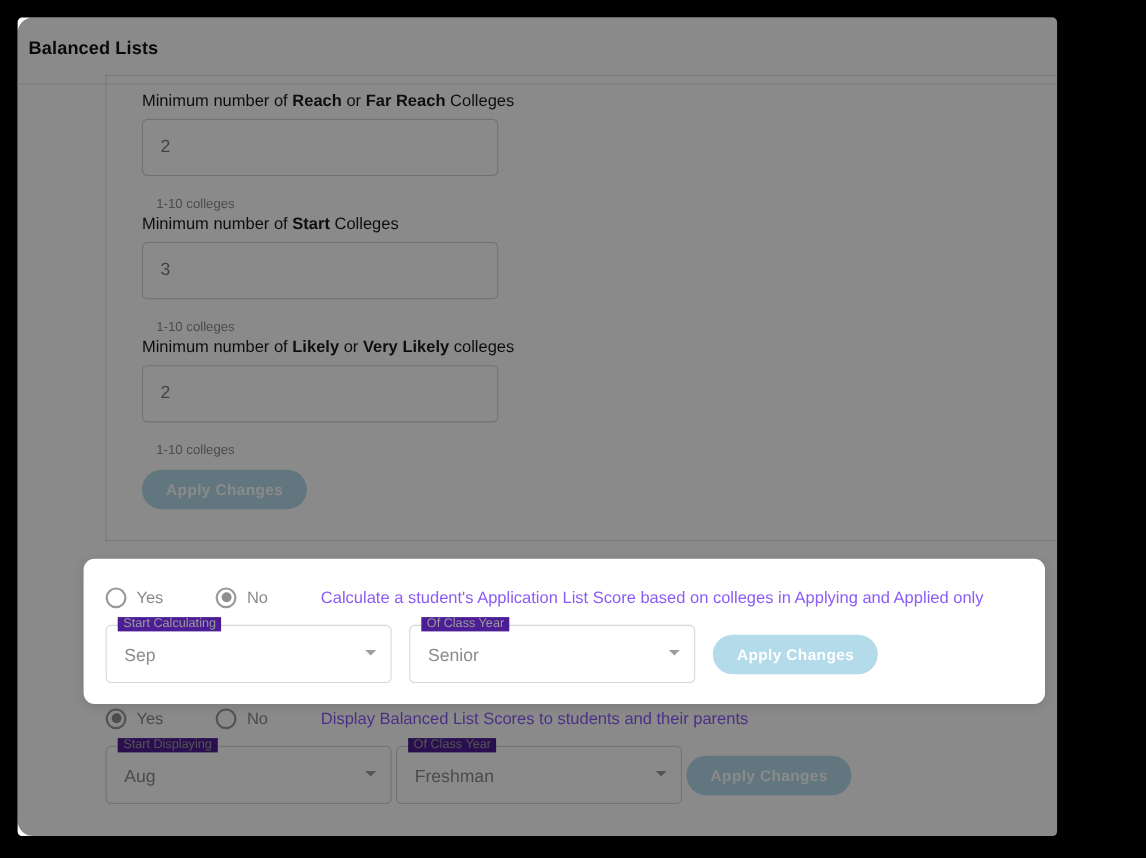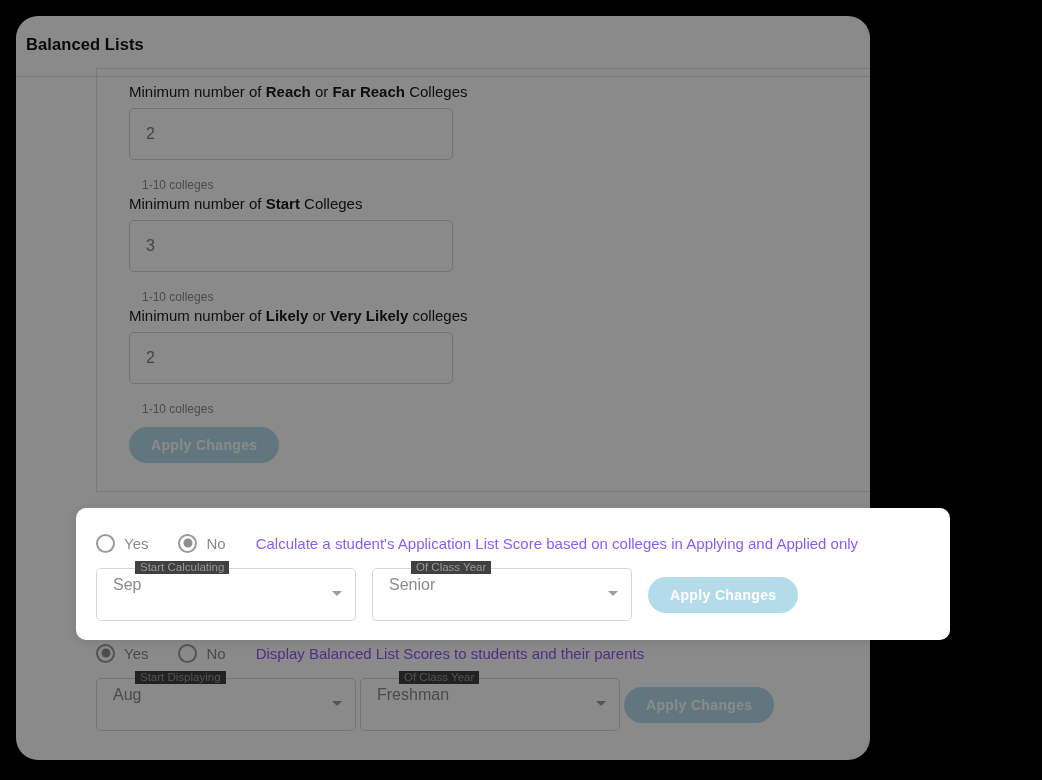--- a/index.html
+++ b/index.html
@@ -10,24 +10,24 @@
     height: 780px;
     overflow: hidden;
     font-family: "Liberation Sans", sans-serif;
   }
 
   
   .page-root {
     position: absolute;
     left: 16px;
     top: 16px;
-    width: 854px;
+    width: 945px;
     height: 744px;
     background: #ffffff;
-    border-radius: 22px;
+    border-radius: 4px;
     overflow: hidden;
   }
 
   
   .dim-veil {
     position: absolute;
     left: 16px;
     top: 16px;
     width: 1010px;
     height: 744px;
@@ -128,21 +128,21 @@
 
   
   .toggle-row { position: absolute; left: 80px; width: 930px; }
   .toggle-row.row-calc { top: 512px; }
   .toggle-row.row-display { top: 624px; }
 
   .radio-line {
     display: flex;
     align-items: center;
     height: 26px;
-    gap: 0;
+    gap: 18px;
   }
   .radio-opt {
     display: flex;
     align-items: center;
     cursor: pointer;
     margin-right: 8px;
   }
   .radio-dot {
     width: 19px;
     height: 19px;
@@ -191,32 +191,31 @@
     position: absolute;
     inset: 0;
     border: 1px solid #d6d6d6;
     border-radius: 5px;
     box-sizing: border-box;
   }
   .sel-legend {
     position: absolute;
     left: 11px;
     top: -7px;
-    background: #404040;
+    background: #4c1d95;
     padding: 0 5px;
     font-size: 11.5px;
     color: #9a9a9a;
     line-height: 13px;
     white-space: nowrap;
-    margin-left: 28px;
   }
   .sel-value {
     position: absolute;
     left: 17px;
-    top: 8px;
+    top: 20px;
     font-size: 16px;
     color: #8b8b8b;
     text-align: center;
   }
   .sel-arrow {
     position: absolute;
     right: 14px;
     top: 23px;
     width: 0;
     height: 0;

